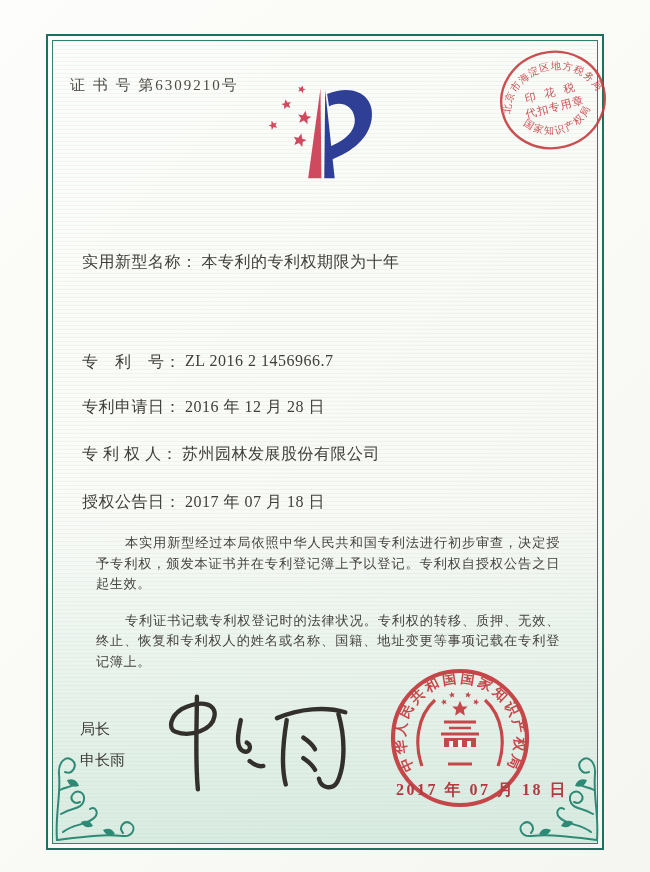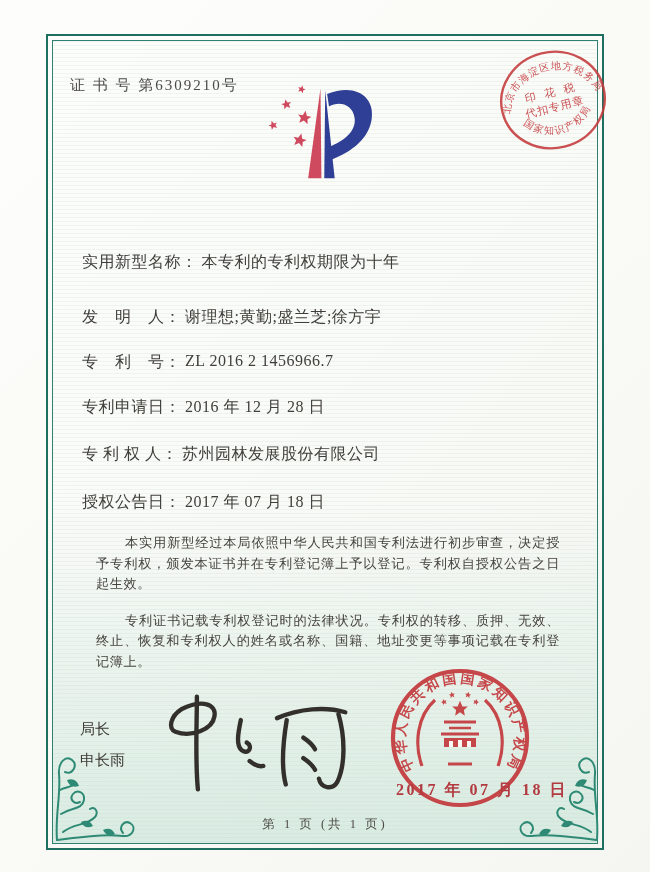--- a/index.html
+++ b/index.html
@@ -110,24 +110,20 @@
     </g>
     <path d="M66,10 L53,105 L67,105 Z" fill="#cf4a5f"></path>
     <path d="M71,12 L70,105 L81,105 Z" fill="#2f3f96"></path>
     <path d="M73,16 C102,4 124,18 120,43 C116,66 95,79 73,87 L77,71 C94,64 104,53 102,41 C100,27 86,23 75,29 Z" fill="#2f3f96"></path>
   </svg>
 
 
   <div class="frow r0">
     <span class="flabel">实用新型名称：</span>
     <span class="fvalue">本专利的专利权期限为十年</span>
-  </div>
-  <div class="frow r1">
-    <span class="flabel">发　明　人：</span>
-    <span class="fvalue">谢理想;黄勤;盛兰芝;徐方宇</span>
   </div>
   <div class="frow r2">
     <span class="flabel">专　利　号：</span>
     <span class="fvalue">ZL 2016 2 1456966.7</span>
   </div>
   <div class="frow r3">
     <span class="flabel">专利申请日：</span>
     <span class="fvalue">2016 年 12 月 28 日</span>
   </div>
   <div class="frow r4">
@@ -222,15 +218,14 @@
       <path d="M12,88 C23,79 36,82 44,73 C48,68 44,62 39,65"></path>
       <path d="M9,46 C16,42 22,44 24,38"></path>
     </g>
     <g fill="#2e8a74">
       <path d="M16,36 q9,-3 12,6 q-9,3 -12,-6"></path>
       <path d="M30,78 q8,-4 12,4 q-8,4 -12,-4"></path>
       <path d="M52,86 q8,-4 12,4 q-8,4 -12,-4"></path>
     </g>
   </svg>
 
-  <div class="footer">第 1 页 (共 1 页)</div>
 
 </div>
 
 </body></html>

